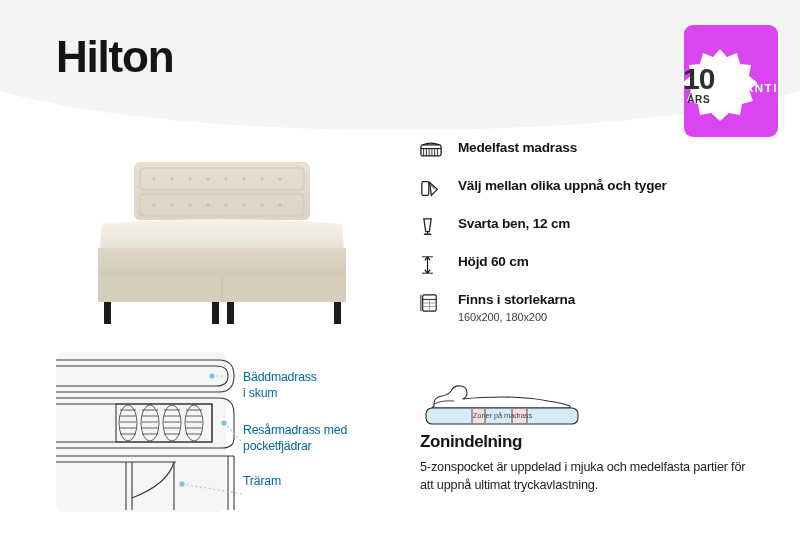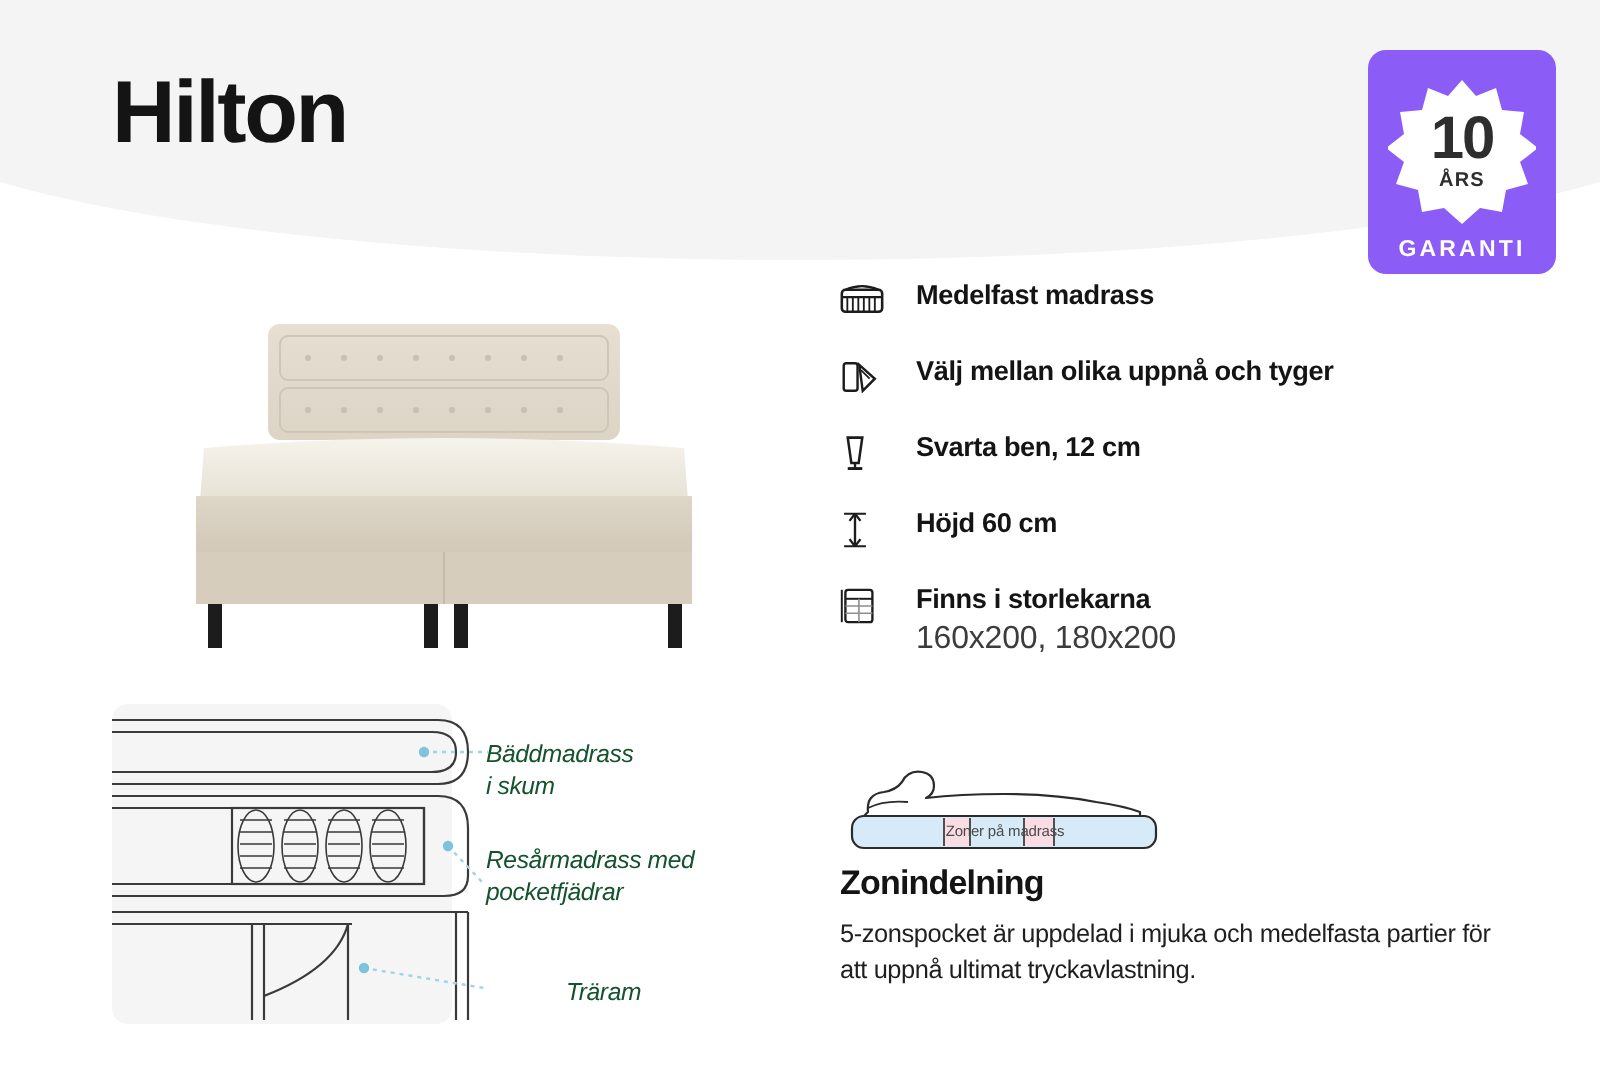--- a/index.html
+++ b/index.html
@@ -55,27 +55,27 @@
     letter-spacing: -0.15px;
   }
 
   
   .warranty-badge {
     position: absolute;
     left: 684px;
     top: 25px;
     width: 94px;
     height: 112px;
-    background: #8b5cf6;
+    background: #d946ef;
     border-radius: 9px;
     z-index: 4;
     display: flex;
-    flex-direction: column;
+    flex-direction: row;
     align-items: center;
-    justify-content: center;
+    justify-content: flex-end;
     padding-top: 7px;
   }
 
   .badge-star {
     position: relative;
     width: 74px;
     height: 74px;
     display: flex;
     flex-direction: column;
     align-items: center;
@@ -155,21 +155,21 @@
 
   .feature-label {
     font-size: 13.6px;
     font-weight: bold;
     color: #141414;
     letter-spacing: -0.2px;
     line-height: 1.25;
   }
 
   .feature-sub {
-    font-size: 16px;
+    font-size: 11px;
     color: #3c3c3c;
     margin-top: 2px;
     letter-spacing: -0.1px;
   }
 
   
   .cross-panel {
     position: absolute;
     left: 56px;
     top: 352px;
@@ -192,30 +192,29 @@
   .cross-labels {
     position: absolute;
     left: 243px;
     top: 370px;
     width: 175px;
     z-index: 3;
   }
 
   .cross-label {
     font-size: 12.3px;
-    color: #14532d;
+    color: #0369a1;
     line-height: 1.3;
     letter-spacing: -0.2px;
     position: absolute;
-    font-style: italic;
   }
 
   .cross-label.l1 { top: 0px; }
   .cross-label.l2 { top: 53px; }
-  .cross-label.l3 { top: 119px; margin-left: 40px; }
+  .cross-label.l3 { top: 104px; }
 
   
   .zone-diagram {
     position: absolute;
     left: 420px;
     top: 366px;
     width: 165px;
     height: 62px;
     z-index: 2;
   }

